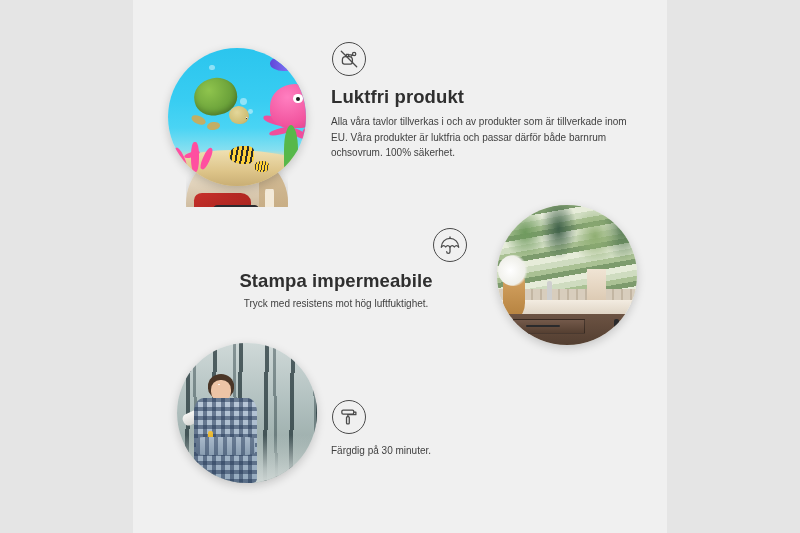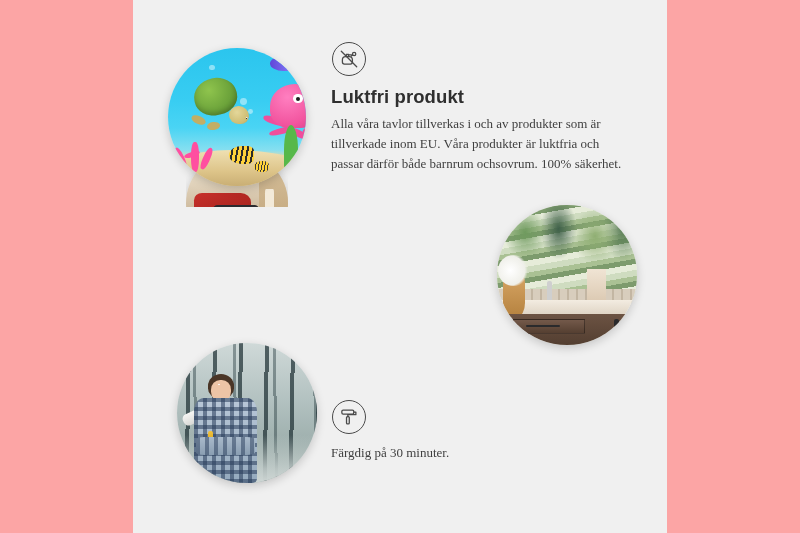--- a/index.html
+++ b/index.html
@@ -2,21 +2,21 @@
 <html><head>
 <meta charset="utf-8">
 <style>
   html,body{margin:0;padding:0;}
   body{
     width:800px;height:533px;
     background:#ffffff;
     font-family:"Liberation Sans","DejaVu Sans",sans-serif;
     overflow:hidden;
   }
-  .stage{position:relative;width:800px;height:533px;background:#fca5a5;}
+  .stage{position:relative;width:800px;height:533px;background:#e5e5e5;}
 
   
   .panel{
     position:absolute;left:133px;top:0;width:534px;height:533px;
     background:#f0f0f0;
   }
 
   
   .photo{
     position:absolute;border-radius:50%;overflow:hidden;
@@ -272,21 +272,21 @@
     border:1.6px solid #4a4a4a;
     display:flex;align-items:center;justify-content:center;
     box-sizing:border-box;
   }
   .ficon svg{display:block;}
   .ftitle{
     font-size:18.5px;font-weight:700;color:#2f2f2f;
     letter-spacing:.1px;line-height:1.2;
   }
   .fbody{
-    font-size:13px;color:#3f3f3f;line-height:1.55;font-family:Liberation Serif, serif;
+    font-size:10px;color:#3f3f3f;line-height:1.55;
   }
 
   
   #feature-odourless{left:330px;top:42px;width:305px;}
   #feature-odourless .ficon{margin:0 0 10px 2px;}
   #feature-odourless .ftitle{margin:0 0 6px 1px;}
   #feature-odourless .fbody{margin:0 0 0 1px;}
 
   
   #feature-waterproof{left:205px;top:228px;width:262px;text-align:center;}
@@ -398,20 +398,32 @@
         <path d="M11.6 7.6h3.1"></path>
         <circle cx="17.6" cy="6.6" r="1.8"></circle>
         <path d="M15.9 7.6l-1.3 1.2"></path>
         <path d="M3.6 3.6l16.8 16.8"></path>
       </svg>
     </div>
     <div class="ftitle">Luktfri produkt</div>
     <div class="fbody">Alla våra tavlor tillverkas i och av produkter som är tillverkade inom EU. Våra produkter är luktfria och passar därför både barnrum ochsovrum. 100% säkerhet.</div>
   </div>
 
+  <div class="feature" id="feature-waterproof">
+    <div class="ficon">
+      <svg width="22" height="22" viewBox="0 0 24 24" fill="none" stroke="#4a4a4a" stroke-width="1.4" stroke-linecap="round" stroke-linejoin="round">
+        <path d="M2.6 14.2C2.6 9 6.8 4.8 12 4.8s9.4 4.2 9.4 9.4"></path>
+        <path d="M2.6 14.2c1.6-2.1 3.3-2.1 4.7 0 1.4-2.1 3.1-2.1 4.7 0 1.6-2.1 3.3-2.1 4.7 0 1.4-2.1 3.1-2.1 4.7 0"></path>
+        <path d="M12 14.2v5.1c0 1-.8 1.8-1.8 1.8s-1.8-.8-1.8-1.8"></path>
+        <path d="M12 4.8V3.2"></path>
+      </svg>
+    </div>
+    <div class="ftitle">Stampa impermeabile</div>
+    <div class="fbody">Tryck med resistens mot hög luftfuktighet.</div>
+  </div>
 
   <div class="feature" id="feature-easy">
     <div class="ficon">
       <svg width="22" height="22" viewBox="0 0 24 24" fill="none" stroke="#4a4a4a" stroke-width="1.4" stroke-linecap="round" stroke-linejoin="round">
         <rect x="4.2" y="4.4" width="13" height="4.4" rx="1.4"></rect>
         <path d="M17.2 6.6h2.3v2.9h-8.7"></path>
         <path d="M10.8 9.5v2.1"></path>
         <rect x="9.3" y="11.6" width="3" height="7.9" rx="1"></rect>
       </svg>
     </div>

